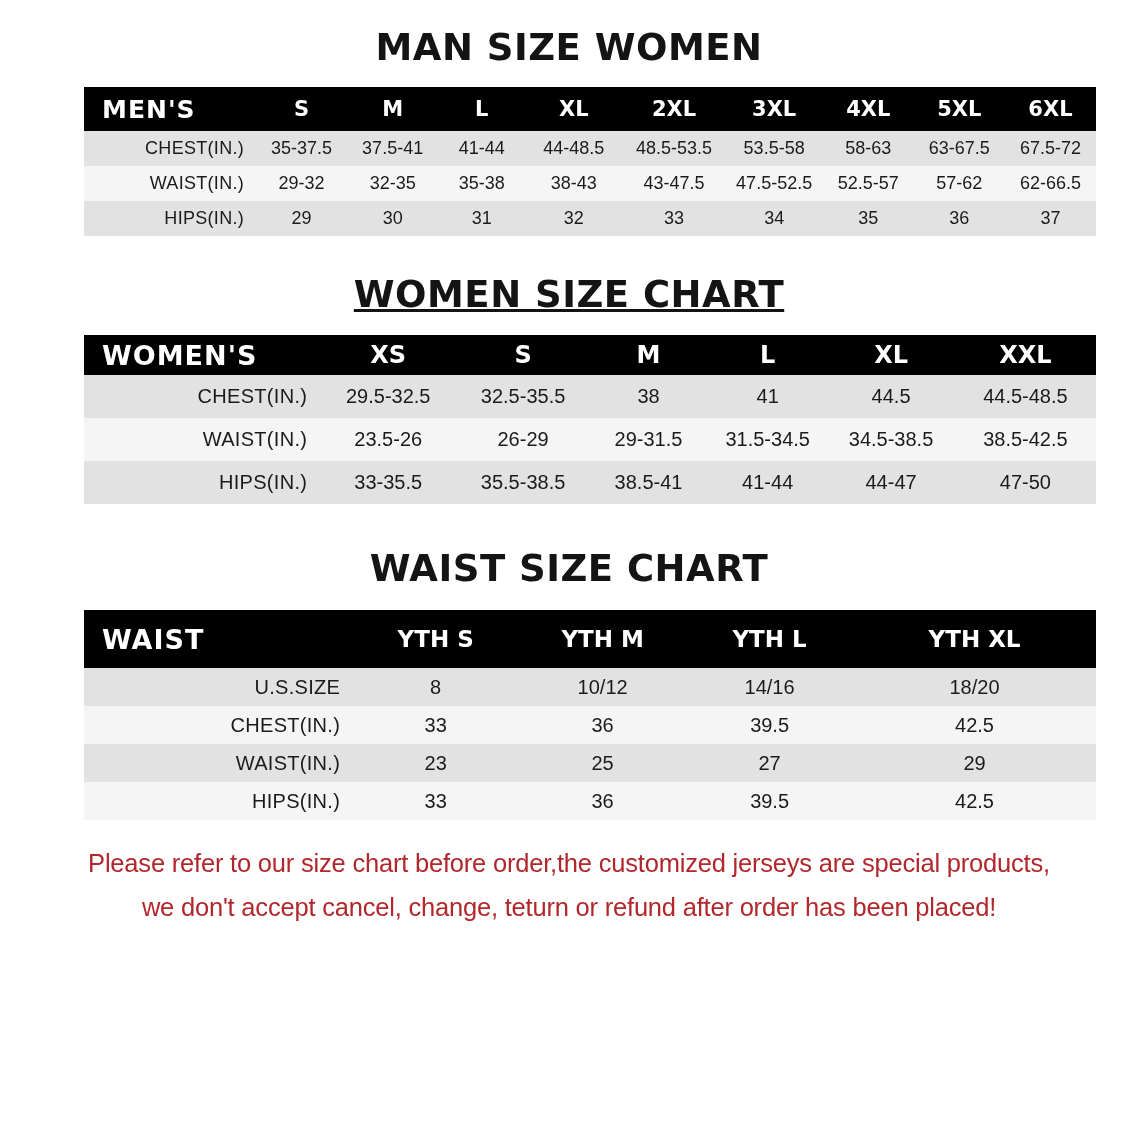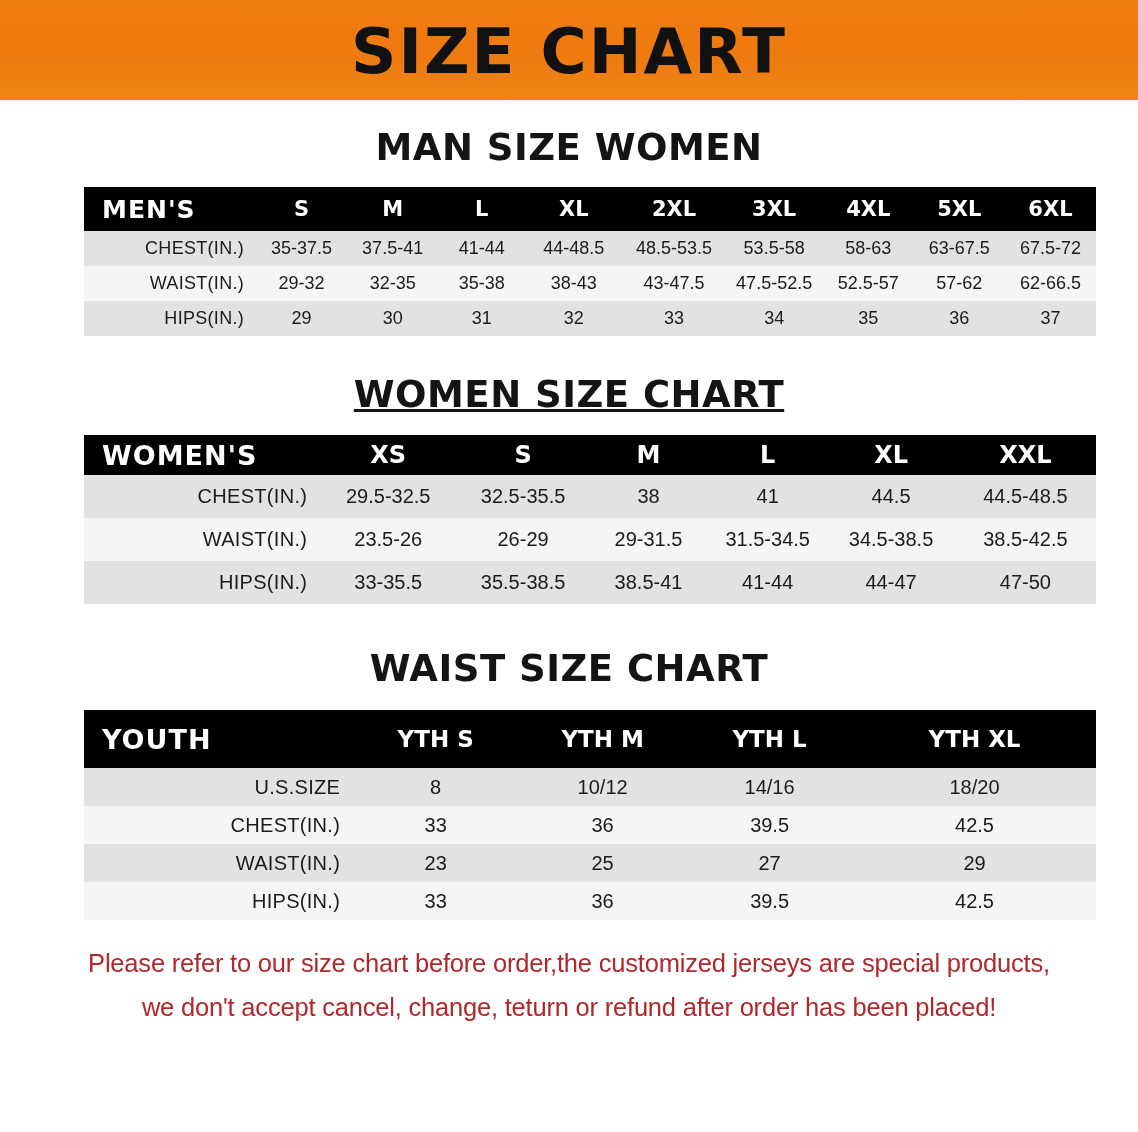--- a/index.html
+++ b/index.html
@@ -143,23 +143,20 @@
     line-height: 1.72;
     letter-spacing: -0.2px;
   }
   .note-line { display: block; }
 </style>
 </head>
 <body>
 
 <div class="page">
 
-  <div class="banner">
-    <div class="banner-title">SIZE CHART</div>
-  </div>
 
   <div class="section-title title-man">MAN SIZE WOMEN</div>
   <div class="table-wrap men-wrap">
     <table class="size-table" id="men-table">
       <colgroup>
         <col style="width:17.0%">
         <col style="width:9.0%">
           <col style="width:9.0%">
           <col style="width:8.6%">
         <col style="width:9.6%">
@@ -284,21 +281,21 @@
     <table class="size-table" id="youth-table">
       <colgroup>
         <col style="width:26.5%">
         <col style="width:16.5%">
           <col style="width:16.5%">
           <col style="width:16.5%">
           <col style="width:24.0%">
       </colgroup>
       <thead>
         <tr>
-          <th class="rowlabel">YOUTH</th>
+          <th class="rowlabel">WAIST</th>
           <th>YTH S</th>
           <th>YTH M</th>
           <th>YTH L</th>
           <th>YTH XL</th>
         </tr>
       </thead>
       <tbody>
         <tr class="odd">
           <td class="rowlabel">U.S.SIZE</td>
           <td>8</td>

